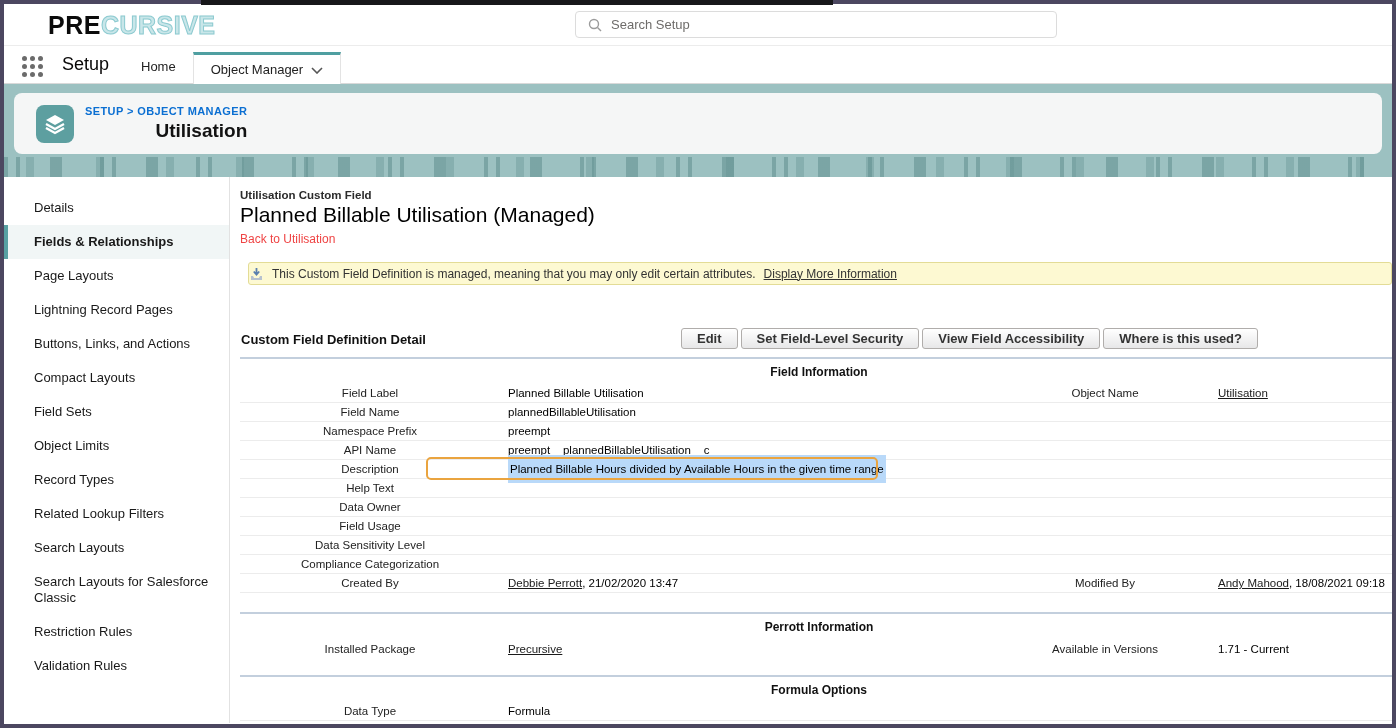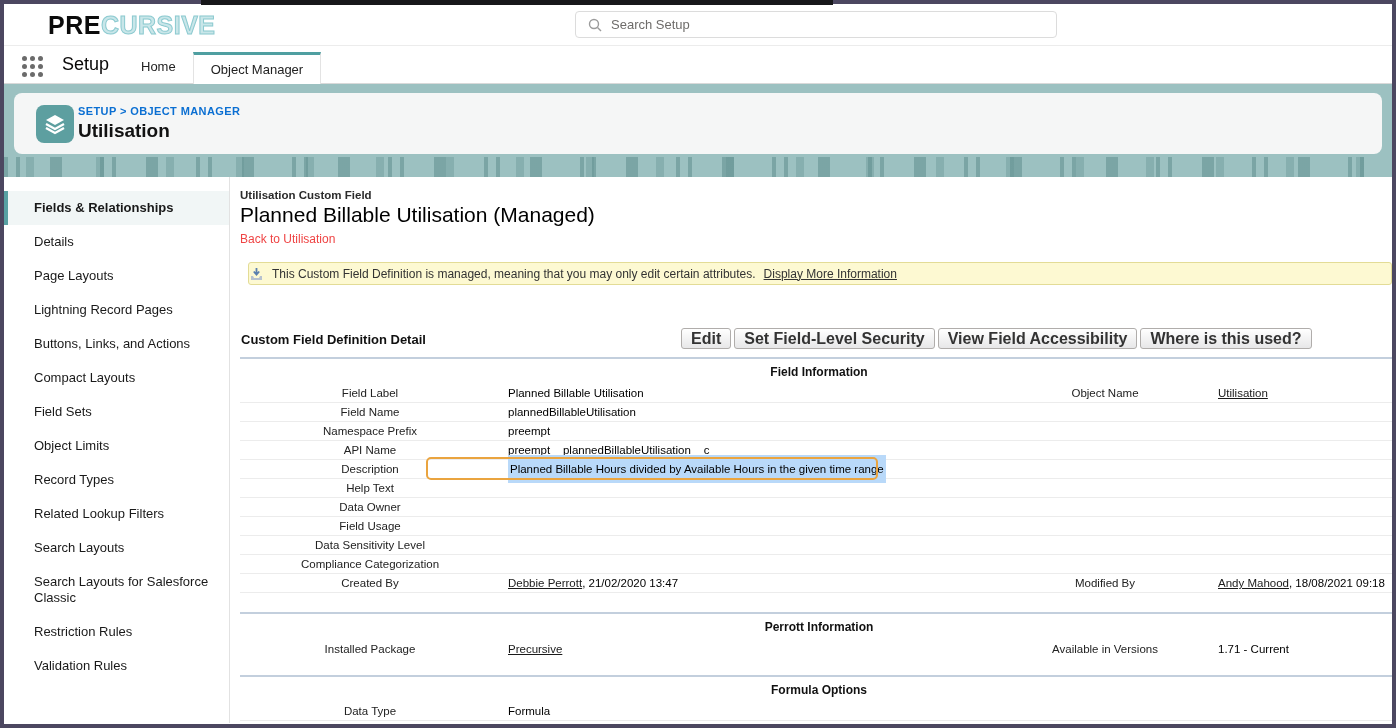--- a/index.html
+++ b/index.html
@@ -18,28 +18,28 @@
   #search-box input::placeholder { color:#6e6c6a; }
   #search-icon { margin:0 9px 0 12px; display:flex; }
 
   
   #setup-nav { position:relative; height:38px; background:#fff; border-bottom:1px solid #d9d9d9; }
   #waffle { position:absolute; left:18px; top:10px; display:grid; grid-template-columns:repeat(3,5px); grid-template-rows:repeat(3,5px); gap:3px; cursor:pointer; }
   #waffle span { width:5px; height:5px; border-radius:50%; background:#6b6b6b; }
   #app-label { position:absolute; left:58px; top:8px; font-size:18px; color:#080707; }
   #tabs { position:absolute; left:120px; bottom:-1px; display:flex; align-items:flex-end; }
   .tab { height:32px; line-height:30px; padding:0 17px; font-size:13px; color:#222; cursor:pointer; }
-  .tab.active { border-top:3px solid #4f9fa1; border-left:1px solid #e3e3e3; border-right:1px solid #e3e3e3; background:#fff; font-weight:400; display:flex; align-items:center; gap:8px;flex-direction:column; }
+  .tab.active { border-top:3px solid #4f9fa1; border-left:1px solid #e3e3e3; border-right:1px solid #e3e3e3; background:#fff; font-weight:400; display:flex; align-items:center; gap:8px; }
   .chev { display:inline-block; }
 
   
   #teal-band { position:relative; height:93px; background:#9cc1c1; padding:9px 10px 0 10px; }
   #header-card { height:61px; background:#f5f6f6; border-radius:8px; display:flex; align-items:center; padding-left:22px; }
   #object-icon { width:38px; height:38px; border-radius:8px; background:#5d9fa0; display:flex; align-items:center; justify-content:center; }
-  #header-texts { margin-left:4px; }
+  #header-texts { margin-left:11px;text-align:right; }
   #breadcrumb { font-size:11px; font-weight:700; letter-spacing:.4px; color:#0b6fd2; cursor:pointer; }
   #page-title { font-size:19px; font-weight:700; color:#121212; margin-top:3px; }
   #pattern-strip { position:absolute; left:0; right:0; bottom:0; height:20px; opacity:.55;
     background:
       repeating-linear-gradient(90deg, rgba(47,101,101,.55) 0 4px, transparent 4px 12px, rgba(47,101,101,.55) 12px 16px, transparent 16px 46px, rgba(47,101,101,.55) 46px 58px, transparent 58px 96px),
       repeating-linear-gradient(90deg, transparent 0 22px, rgba(47,101,101,.35) 22px 30px, transparent 30px 70px);
   }
 
   
   #body { display:flex; height:546px; background:#fff; }
@@ -51,21 +51,21 @@
   #eyebrow { font-size:11.5px; font-weight:700; color:#2b2b2b; }
   #content-title { font-size:21px; font-weight:400; color:#000; margin-top:2px; }
   #back-link { display:inline-block; margin:5px 0 0 0; font-size:12px; color:#ef4444; cursor:pointer; }
 
   #notice { margin:15px 0 0 8px; height:23px; display:flex; align-items:center; gap:8px; background:#fdf9d2; border:1px solid #e3dc96; border-radius:3px; font-size:12px; color:#333; }
   #notice-link { text-decoration:underline; color:#333; cursor:pointer; }
 
   #detail-header { position:relative; margin-top:43px; height:24px; }
   #detail-title { position:absolute; left:1px; top:4px; font-size:13px; font-weight:700; color:#111; }
   #detail-buttons { position:absolute; left:441px; top:0; display:flex; gap:3px; }
-  .sf-btn { height:21px; padding:0 9px; font-size:16px; font-weight:700; color:#333; border:1px solid #b0adab; border-radius:3px; background:linear-gradient(#ffffff,#e7e7e8); cursor:pointer; font-family:"Liberation Sans",sans-serif; white-space:nowrap; }
+  .sf-btn { height:21px; padding:0 15px; font-size:13px; font-weight:700; color:#333; border:1px solid #b0adab; border-radius:3px; background:linear-gradient(#ffffff,#e7e7e8); cursor:pointer; font-family:"Liberation Sans",sans-serif; white-space:nowrap; }
 
   .section-divider { border-top:2px solid #c3cfdd; margin-top:5px; }
   .section-title { font-size:12px; font-weight:700; color:#111; padding:6px 0 5px 6px;text-align:center; }
 
   .detail-row { display:grid; grid-template-columns:260px 500px 210px 1fr; align-items:center; min-height:19px; border-bottom:1px solid #ececec; font-size:11.5px; position:relative; }
   .detail-row .lbl { font-weight:400; color:#222; text-align:center; }
   .detail-row .val { padding-left:8px; color:#000; }
   .plain-link { color:#1a1a1a; text-decoration:underline; cursor:pointer; }
   .sel-highlight { background:#b9d9f9; padding:8px 2px; }
   #annotation-box { position:absolute; left:186px; top:-3px; width:452px; height:23px; border:2px solid #eaa43f; border-radius:5px; pointer-events:none; }
@@ -134,22 +134,22 @@
           <div id="breadcrumb">SETUP &gt; OBJECT MANAGER</div>
           <div id="page-title">Utilisation</div>
         </div>
       </div>
       <div id="pattern-strip"></div>
     </div>
 
     <div id="body">
 
       <div id="sidebar">
+        <div class="side-item">Details</div>
         <div class="side-item active">Fields &amp; Relationships</div>
-        <div class="side-item">Details</div>
         <div class="side-item">Page Layouts</div>
         <div class="side-item">Lightning Record Pages</div>
         <div class="side-item">Buttons, Links, and Actions</div>
         <div class="side-item">Compact Layouts</div>
         <div class="side-item">Field Sets</div>
         <div class="side-item">Object Limits</div>
         <div class="side-item">Record Types</div>
         <div class="side-item">Related Lookup Filters</div>
         <div class="side-item">Search Layouts</div>
         <div class="side-item" style="max-width:220px;">Search Layouts for Salesforce Classic</div>

